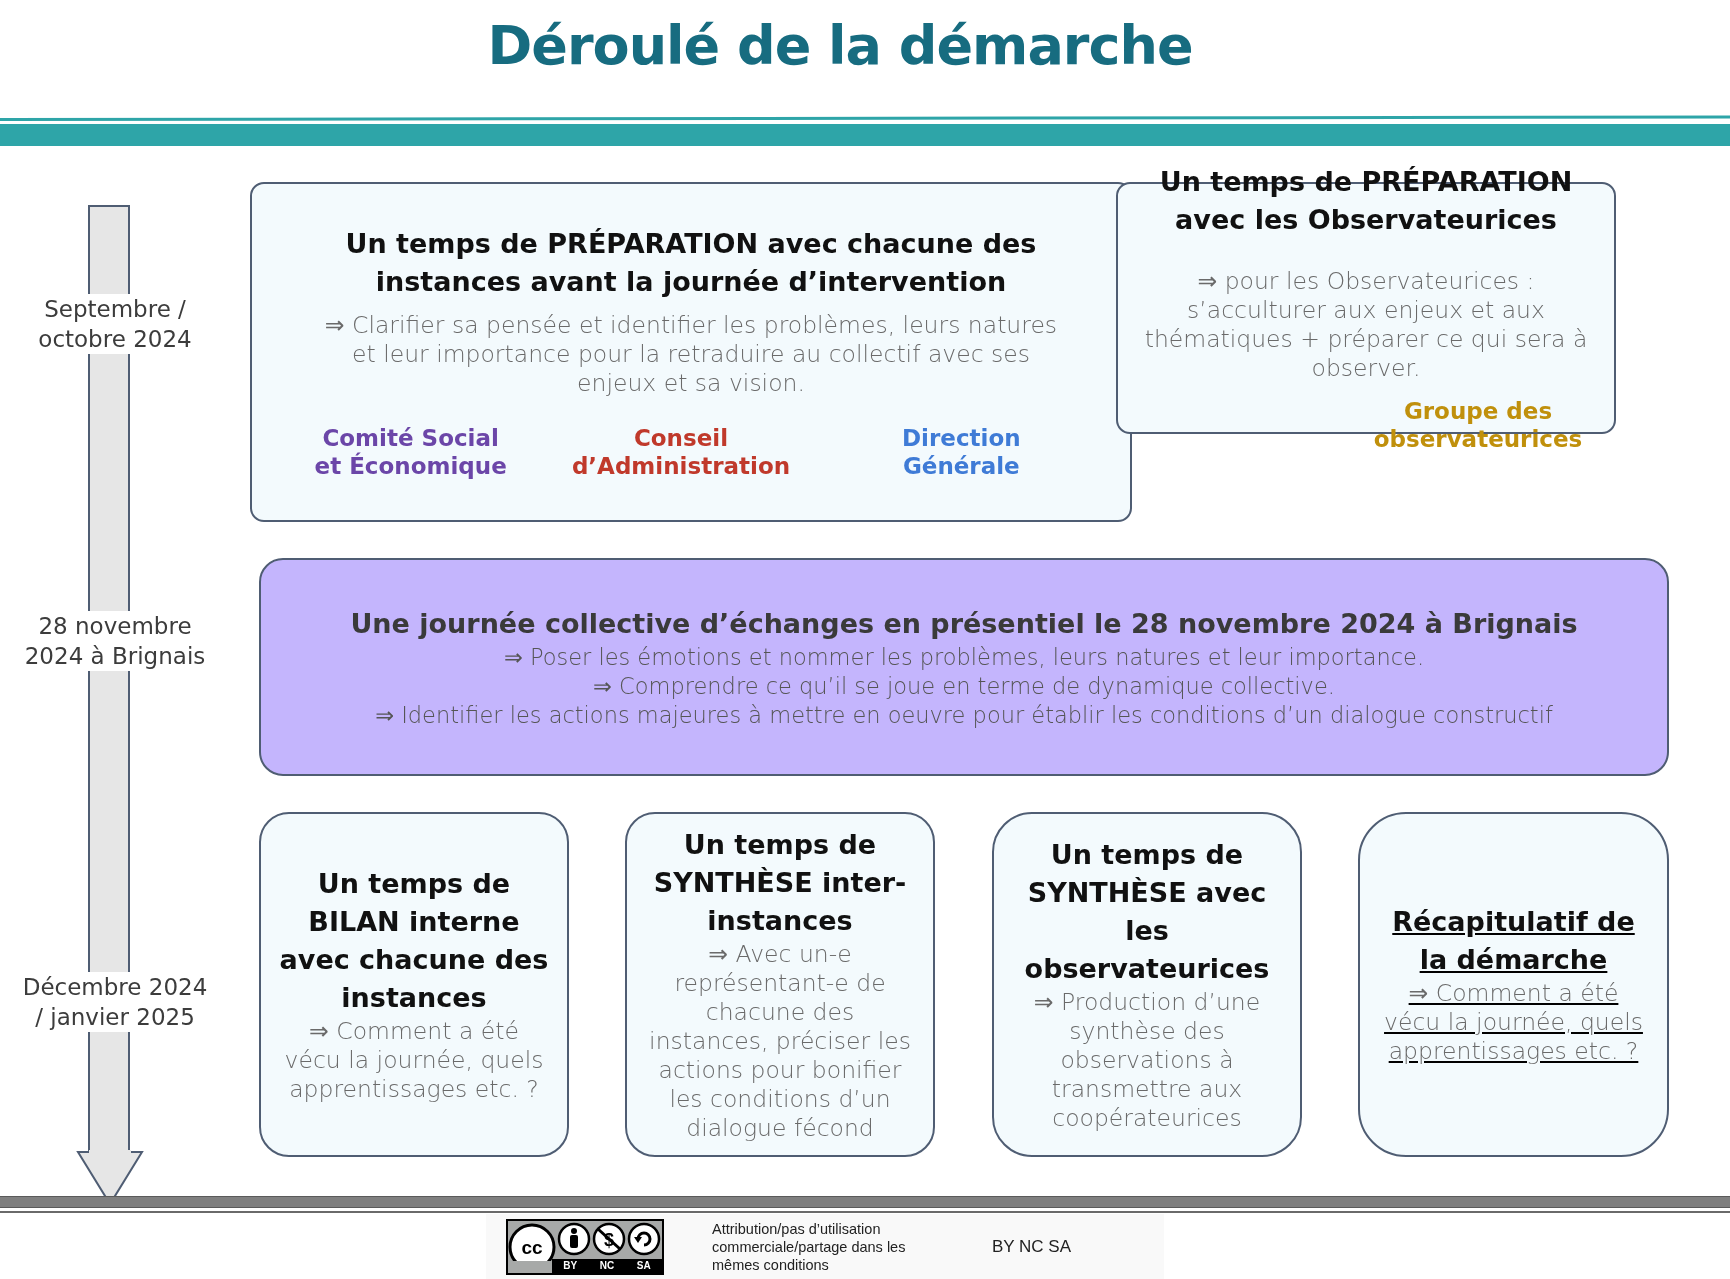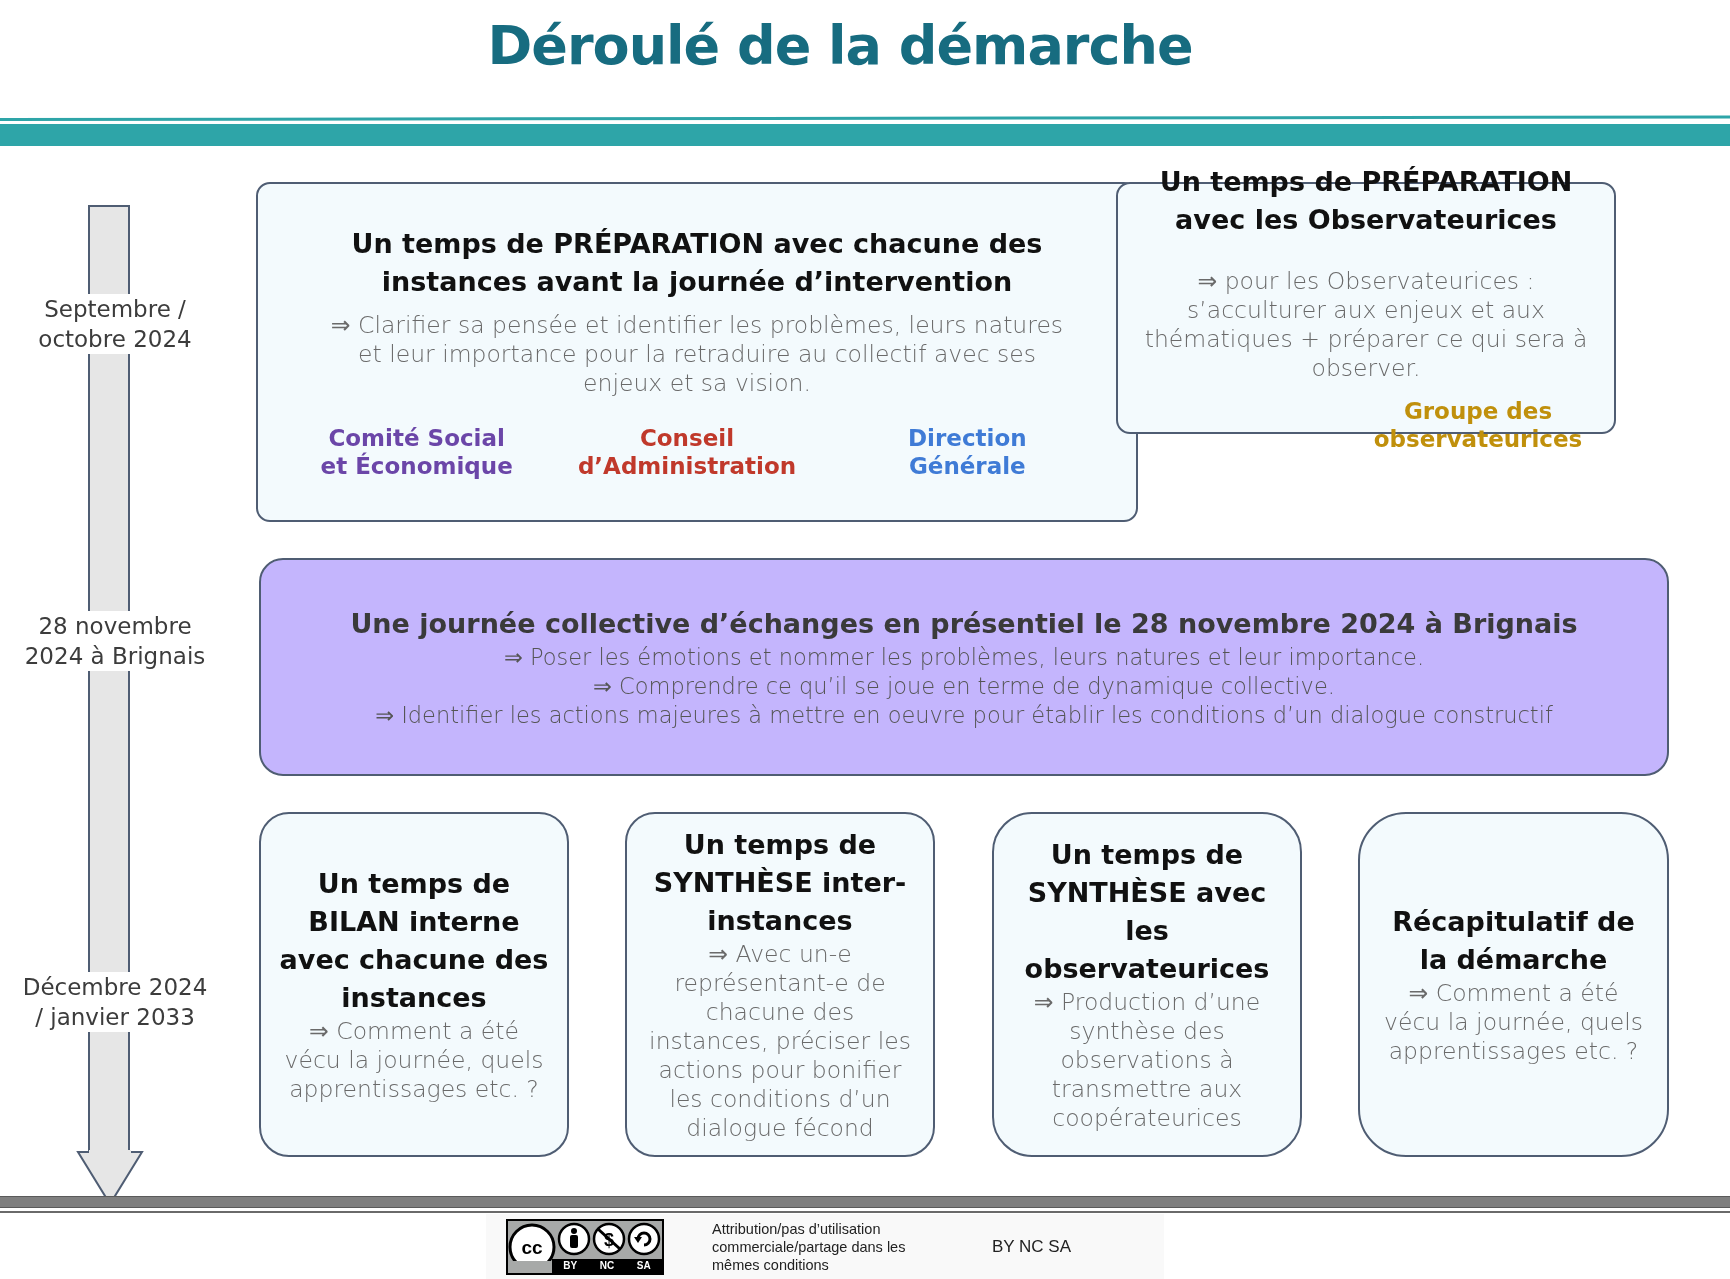--- a/index.html
+++ b/index.html
@@ -87,24 +87,24 @@
 <div class="time-label" style="top:294px;">
   <div>Septembre /</div>
   <div>octobre 2024</div>
 </div>
 <div class="time-label" style="top:611px;">
   <div>28 novembre</div>
   <div>2024 à Brignais</div>
 </div>
 <div class="time-label" style="top:972px;">
   <div>Décembre 2024</div>
-  <div>/ janvier 2033</div>
+  <div>/ janvier 2025</div>
 </div>
 
-<div class="box" style="left:256px;top:182px;width:882px;height:340px;border-radius:14px;padding:0 26px;">
+<div class="box" style="left:250px;top:182px;width:882px;height:340px;border-radius:14px;padding:0 26px;">
   <div class="box-title" style="font-size:27px;">Un temps de PRÉPARATION avec chacune des instances avant la journée d’intervention</div>
   <div class="box-desc" style="margin-top:10px;padding:0 40px;">⇒ Clarifier sa pensée et identifier les problèmes, leurs natures et leur importance pour la retraduire au collectif avec ses enjeux et sa vision.</div>
   <div class="instances">
     <div class="instance" style="color:#6b46a8;width:210px;">Comité Social et Économique</div>
     <div class="instance" style="color:#c0392b;width:220px;">Conseil d’Administration</div>
     <div class="instance" style="color:#3f7bd6;width:230px;">Direction Générale</div>
   </div>
 </div>
 
 <div class="box" style="left:1116px;top:182px;width:500px;height:252px;border-radius:14px;padding:0 26px;align-items:flex-end;">
@@ -125,21 +125,21 @@
   <div class="box-desc">⇒ Comment a été vécu la journée, quels apprentissages etc. ?</div>
 </div>
 <div class="box" style="left:625px;top:812px;width:310px;height:345px;border-radius:30px;padding:0 18px;">
   <div class="box-title">Un temps de SYNTHÈSE inter-instances</div>
   <div class="box-desc">⇒ Avec un-e représentant-e de chacune des instances, préciser les actions pour bonifier les conditions d’un dialogue fécond</div>
 </div>
 <div class="box" style="left:992px;top:812px;width:310px;height:345px;border-radius:40px;padding:0 18px;">
   <div class="box-title">Un temps de SYNTHÈSE avec les observateurices</div>
   <div class="box-desc">⇒ Production d’une synthèse des observations à transmettre aux coopérateurices</div>
 </div>
-<div class="box" style="left:1358px;top:812px;width:311px;height:345px;border-radius:48px;padding:0 18px;">
+<div class="box" style="left:1358px;top:812px;width:311px;height:345px;border-radius:48px;padding:0 18px;text-decoration:underline;">
   <div class="box-title">Récapitulatif de la démarche</div>
   <div class="box-desc">⇒ Comment a été vécu la journée, quels apprentissages etc. ?</div>
 </div>
 
 <div class="gray-bar"></div>
 <div class="gray-bar-thin"></div>
 
 <div class="footer">
   <div class="cc-badge">
     <svg width="154" height="40" viewBox="0 0 154 40" style="position:absolute;left:0;top:0;">

